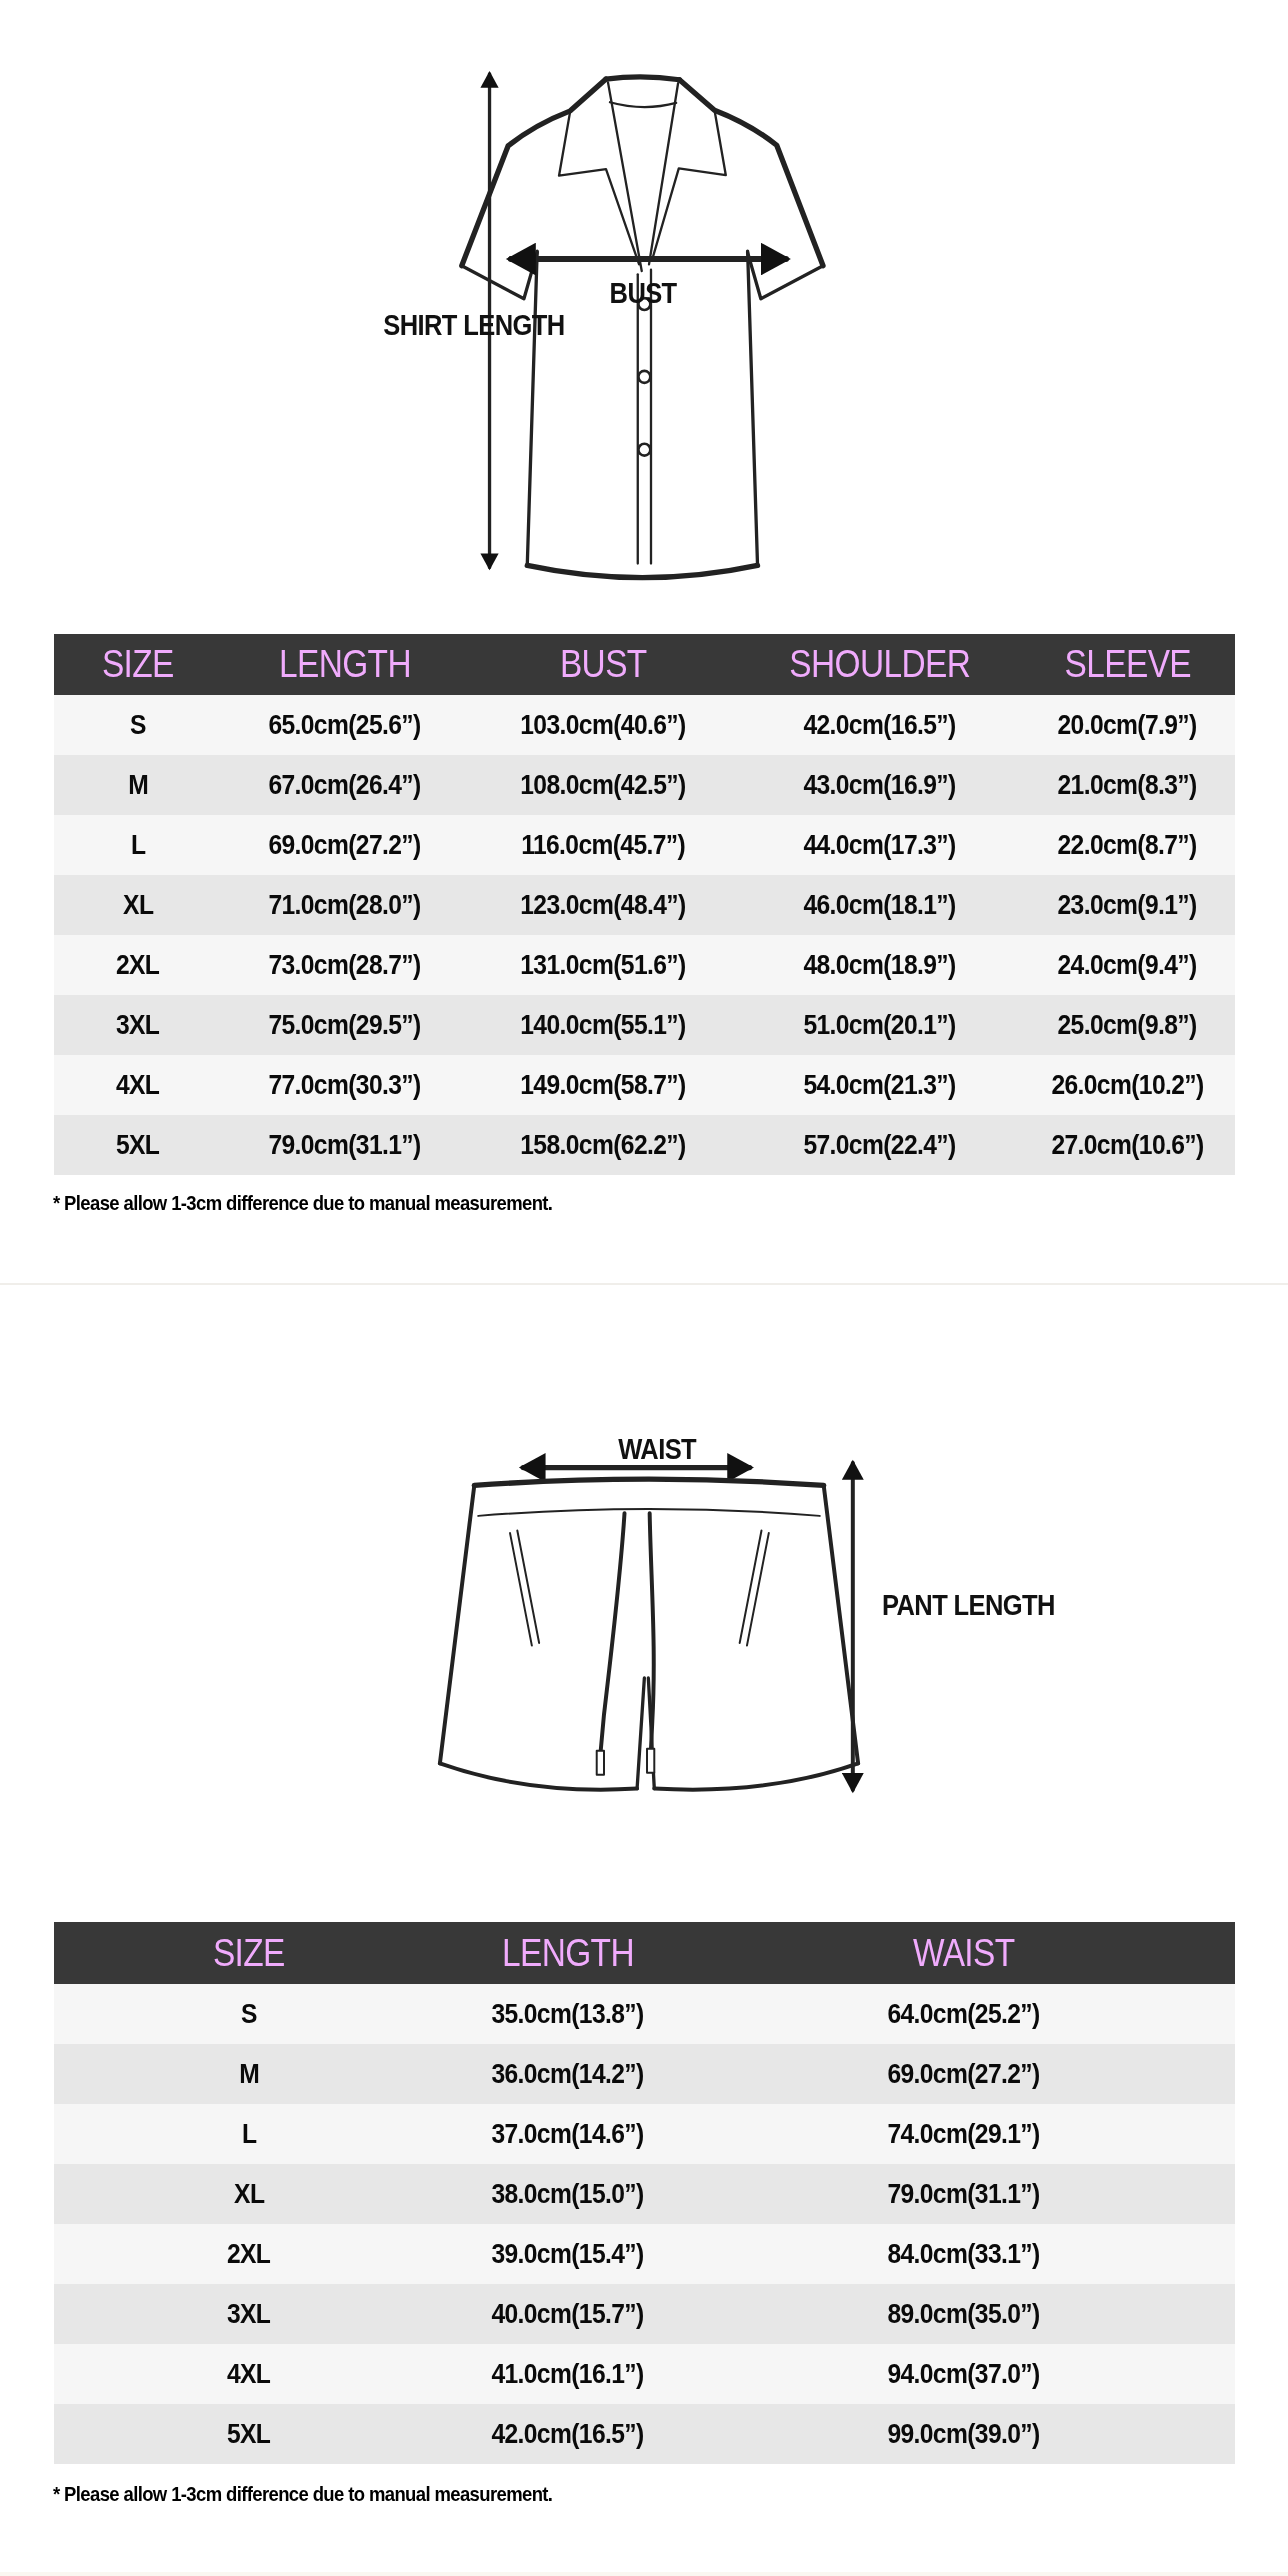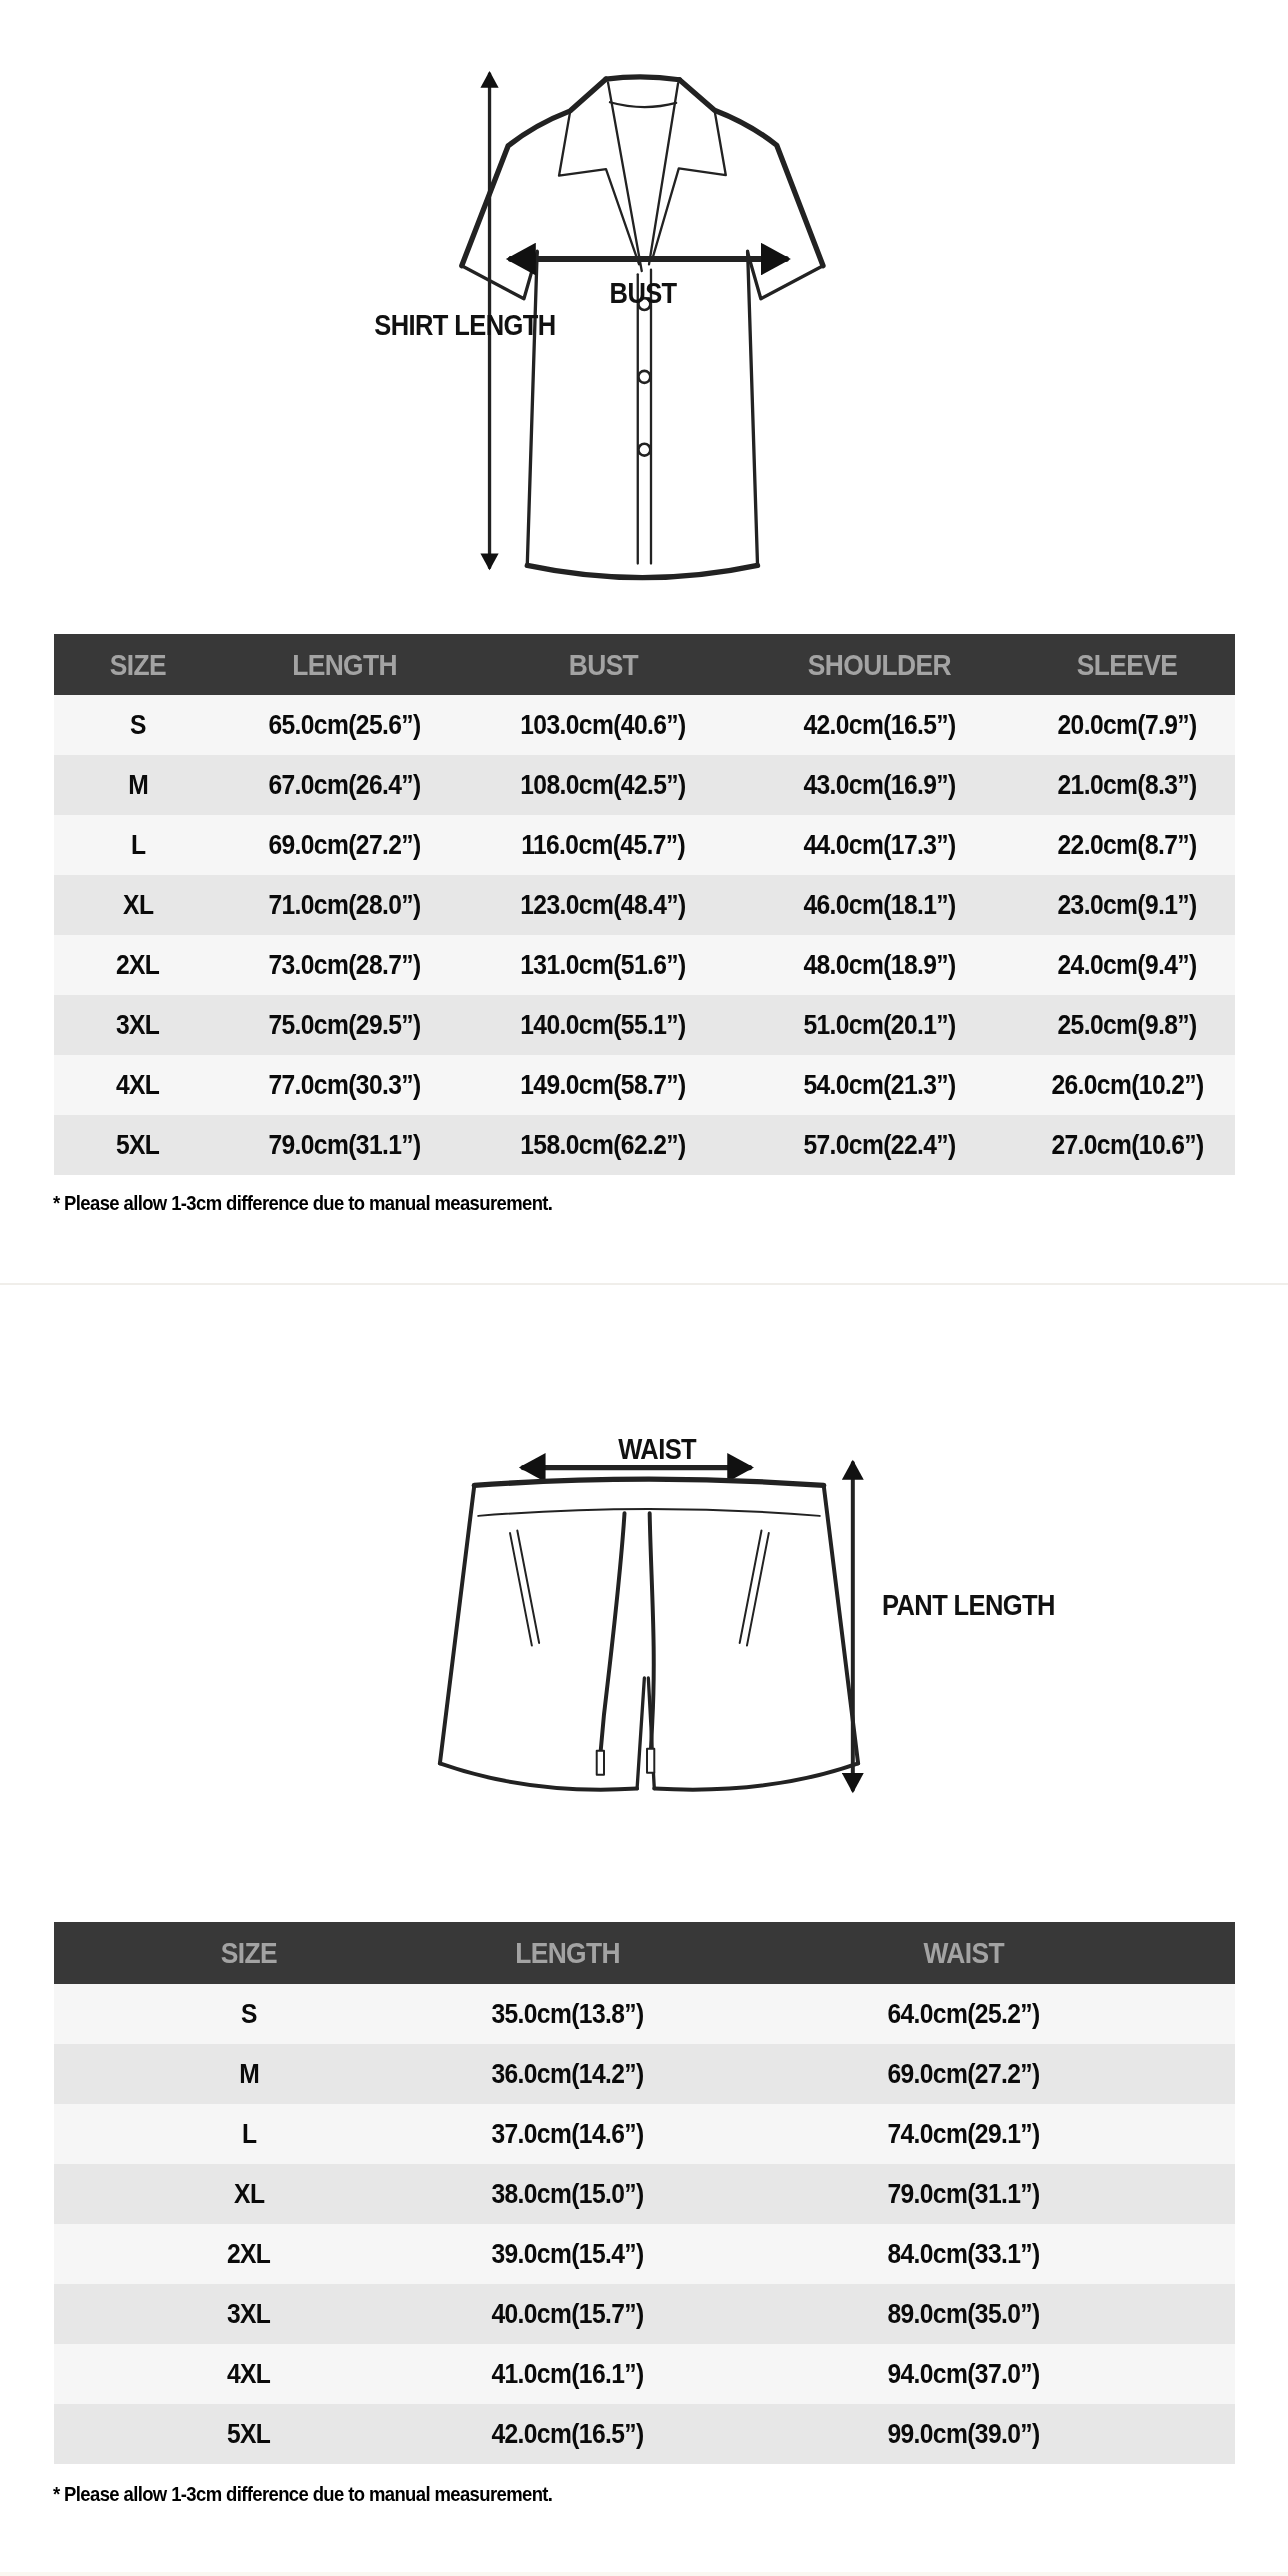--- a/index.html
+++ b/index.html
@@ -10,21 +10,21 @@
        letter-spacing:-0.7px;}
   .lbl.center{text-align:center;}
   .cond{display:inline-block;transform:scaleX(0.88);transform-origin:center center;white-space:nowrap;}
   .cond-l{display:inline-block;transform:scaleX(0.88);transform-origin:left center;white-space:nowrap;}
 
   .size-table{position:absolute;left:54px;width:1181px;}
   .thead{height:61px;background:#383838;display:grid;place-items:center;}
   .trow{height:60px;display:grid;place-items:center;}
   .grid5{grid-template-columns:14.2% 20.8% 23% 23.8% 18.2%;}
   .grid3{grid-template-columns:33% 21% 46%;}
-  .thead .hcell{color:#a3a3a3;font-weight:700;font-size:30px;letter-spacing:-0.7px;}
+  .thead .hcell{color:#f0abfc;font-weight:400;font-size:38px;letter-spacing:-0.7px;}
   .trow .cell{color:#0a0a0a;font-weight:700;font-size:28px;letter-spacing:-0.7px;}
   .row-light{background:#f6f6f6;}
   .row-dark{background:#e7e7e7;}
 
   .note{position:absolute;left:53px;font-size:21px;font-weight:700;color:#000;letter-spacing:-0.7px;}
   .divider{position:absolute;left:0;width:1288px;height:2px;background:#f0eeea;}
   .bottom-strip{position:absolute;left:0;width:1288px;height:4px;background:#faf7f1;}
 </style>
 </head>
 <body>
@@ -58,21 +58,21 @@
 
       <path d="M424,345 L424,782" stroke-width="3.5"></path>
       <path d="M444,338 L444,782" stroke-width="3.5"></path>
       <circle cx="434" cy="390" r="9" stroke-width="4"></circle>
       <circle cx="434" cy="500" r="9" stroke-width="4"></circle>
       <circle cx="434" cy="610" r="9" stroke-width="4"></circle>
 
       <line x1="232" y1="322" x2="648" y2="322" stroke-width="9" marker-start="url(#ah)" marker-end="url(#ah)"></line>
     </g>
   </svg>
-  <div class="lbl center" style="left:362px;top:310px;width:116px;"><span class="cond">SHIRT LENGTH</span></div>
+  <div class="lbl center" style="left:371px;top:310px;width:116px;"><span class="cond">SHIRT LENGTH</span></div>
   <div class="lbl center" style="left:577px;top:278px;width:132px;"><span class="cond">BUST</span></div>
 
   <div class="size-table" style="top:634px;">
     <div class="thead grid5">
       <div class="hcell"><span class="cond">SIZE</span></div>
       <div class="hcell"><span class="cond">LENGTH</span></div>
       <div class="hcell"><span class="cond">BUST</span></div>
       <div class="hcell"><span class="cond">SHOULDER</span></div>
       <div class="hcell"><span class="cond">SLEEVE</span></div>
     </div>

